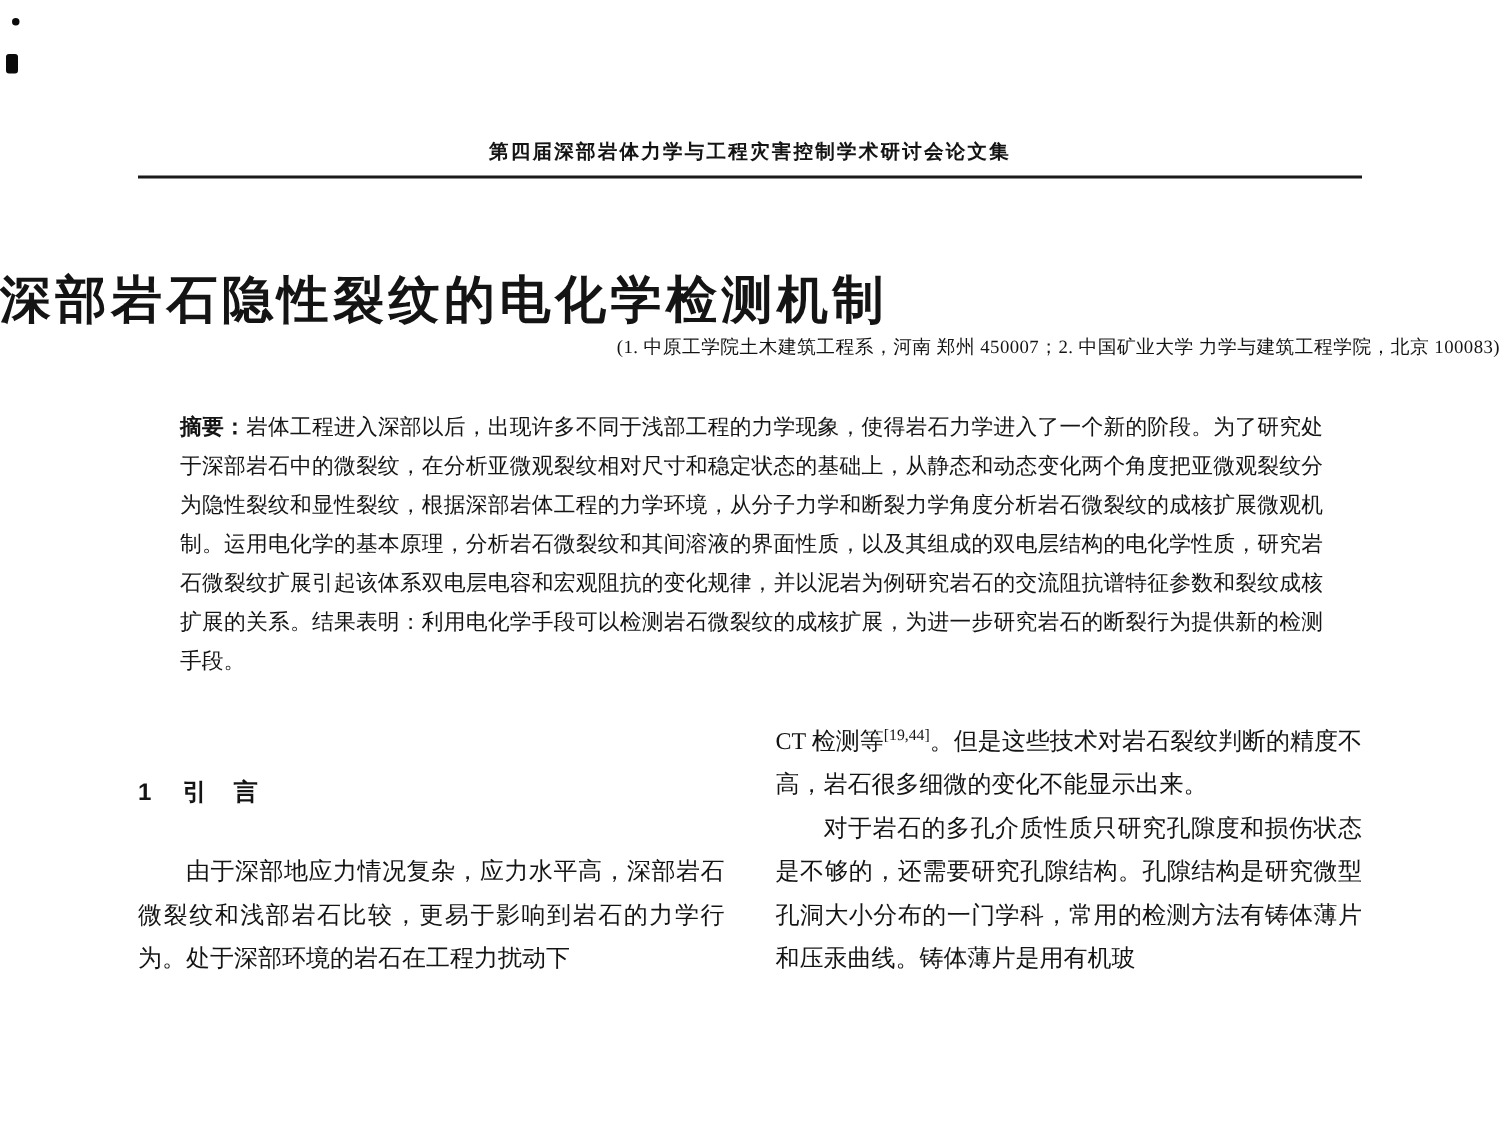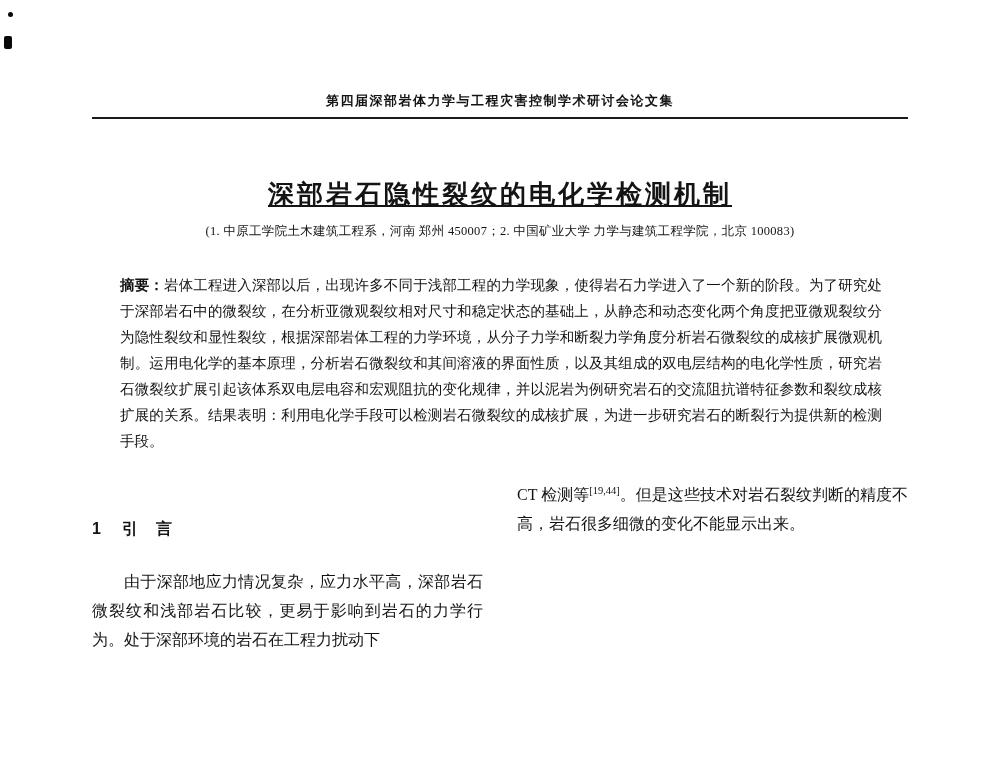--- a/index.html
+++ b/index.html
@@ -28,40 +28,38 @@
     letter-spacing:1.5px;
   }
   .header-rule {
     width:816px;
     margin:7px auto 0 auto;
     border-bottom:2.5px solid #1a1a1a;
   }
 
   .paper-title {
     margin-top:58px;
-    text-align:center;
+    text-align:left;
     font-family:"Liberation Sans", sans-serif;
     font-weight:700;
-    font-size:26px;
+    font-size:34px;
     letter-spacing:3px;
-    text-decoration:underline;
   }
 
   .authors {
     margin-top:36px;
     text-align:center;
     font-size:17px;
     font-style:italic;
     letter-spacing:1px;
   }
   .authors sup { font-size:11px; font-style:normal; vertical-align:super; }
 
   .affiliation {
-    margin-top:11px;
-    text-align:center;
+    text-align:right;
     font-size:12.5px;
     letter-spacing:0.3px;
   }
 
   .abstract-block {
     margin:32px 118px 0 120px;
     font-size:14.5px;
     line-height:26px;
     text-align:justify;
   }
@@ -129,17 +127,18 @@
       <h2 class="section-heading">
         <span class="num">1</span><span>引　言</span>
       </h2>
       <p class="indent">由于深部地应力情况复杂，应力水平高，深部岩石微裂纹和浅部岩石比较，更易于影响到岩石的力学行为。处于深部环境的岩石在工程力扰动下</p>
     </div>
 
     <div class="col">
       <p>
         <span>CT 检测等</span><sup>[19,44]</sup><span>。但是这些技术对岩石裂纹判断的精度不高，岩石很多细微的变化不能显示出来。</span>
       </p>
+      <p class="indent">对于岩石的多孔介质性质只研究孔隙度和损伤状态是不够的，还需要研究孔隙结构。孔隙结构是研究微型孔洞大小分布的一门学科，常用的检测方法有铸体薄片和压汞曲线。铸体薄片是用有机玻</p>
     </div>
 
   </div>
 
 </div>
 
 </body></html>

